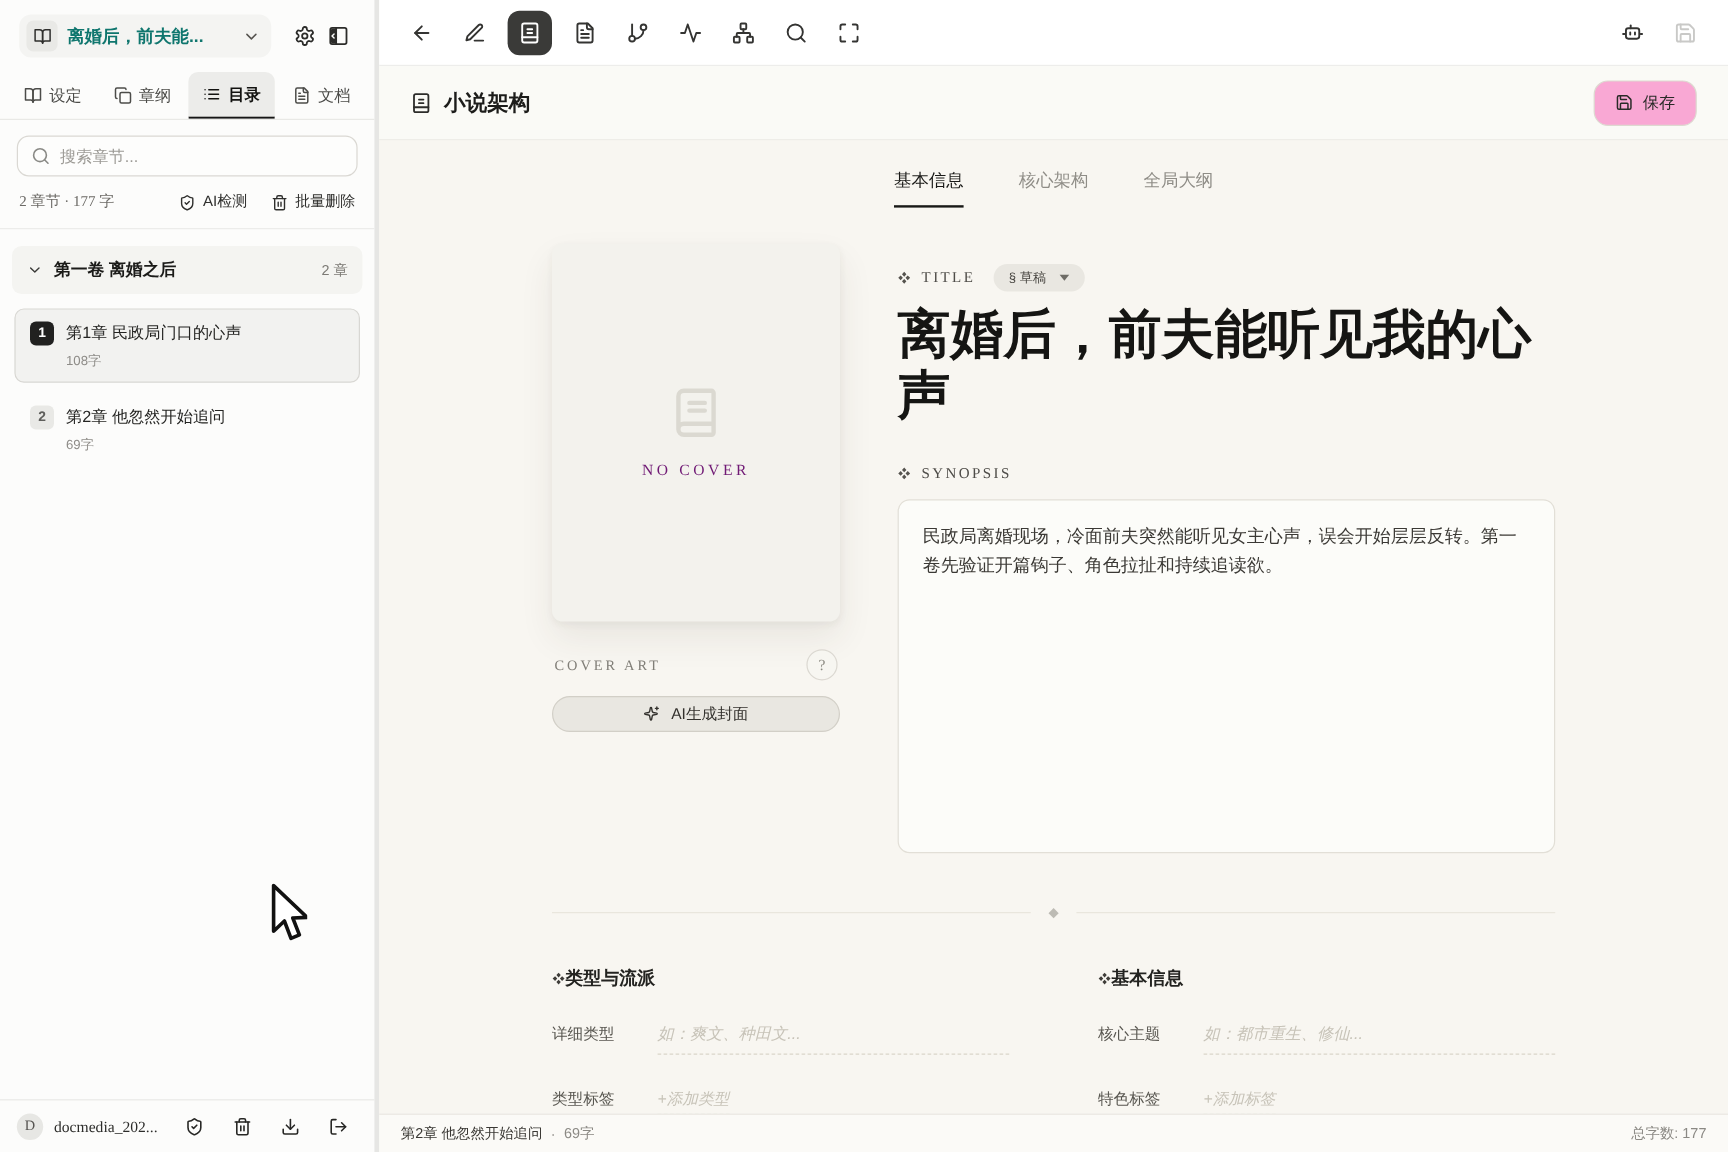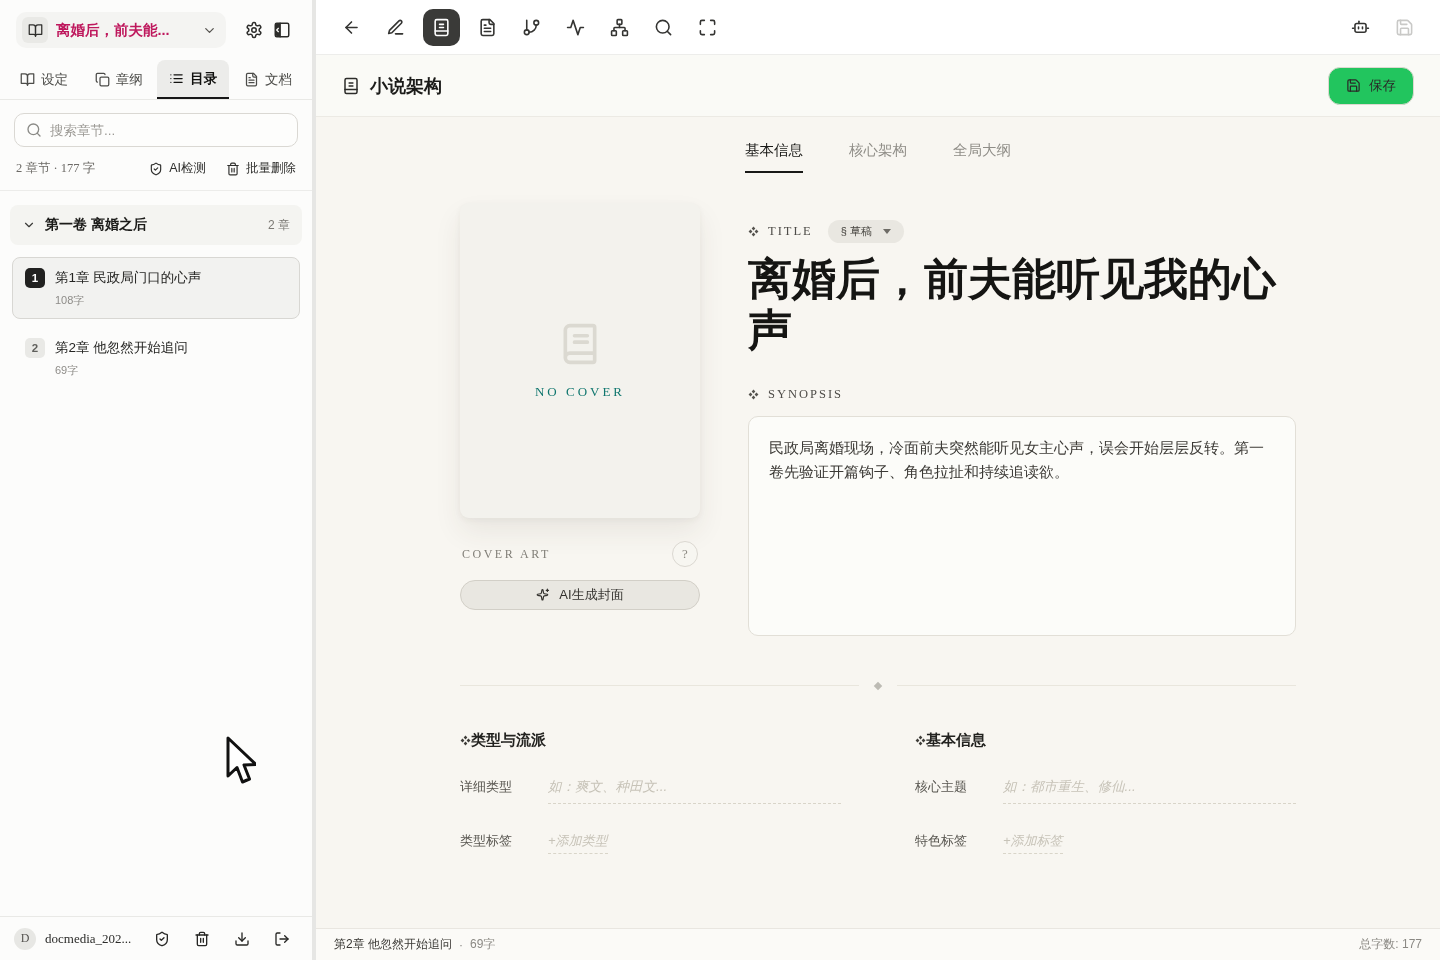--- a/index.html
+++ b/index.html
@@ -9,21 +9,21 @@
 
   .ic { display:inline-flex; }
   .ic svg { width:100%; height:100%; display:block; }
 
   
   .sidebar { width:316px; min-width:316px; background:#fcfcfb; border-right:4px solid #e6e6e4; display:flex; flex-direction:column; }
   .sb-top { height:60px; display:flex; align-items:center; padding:0 16px; }
   .project-selector { display:flex; align-items:center; gap:8px; background:#f4f4f2; border-radius:10px; padding:5px 9px 5px 6px; flex:1; min-width:0; cursor:pointer; }
   .project-book { width:26px; height:26px; background:#e9e9e6; border-radius:6px; display:flex; align-items:center; justify-content:center; color:#2f2f2d; flex-shrink:0; }
   .project-book .ic { width:15px; height:15px; }
-  .project-title { font-weight:bold; font-size:14.5px; color:#be185d; white-space:nowrap; overflow:hidden; text-overflow:ellipsis; flex:1; }
+  .project-title { font-weight:bold; font-size:14.5px; color:#0f766e; white-space:nowrap; overflow:hidden; text-overflow:ellipsis; flex:1; }
   .selector-chevron { width:15px; height:15px; color:#55534f; flex-shrink:0; }
   .sb-top-icon { width:28px; height:28px; display:flex; align-items:center; justify-content:center; color:#2c2c2a; cursor:pointer; }
   .sb-top-icon .ic { width:18px; height:18px; }
   .sb-top-icon:first-of-type { margin-left:14px; }
 
   .sb-tabs { display:flex; align-items:stretch; height:40px; border-bottom:1px solid #e9e9e6; padding:0 8px; justify-content:space-between; }
   .sb-tab { display:flex; align-items:center; gap:6px; padding:0 12px; font-size:13.5px; color:#4c4c49; cursor:pointer; }
   .sb-tab .ic { width:15px; height:15px; }
   .sb-tab.active { background:#ececea; border-radius:8px 8px 0 0; border-bottom:2px solid #161616; color:#121210; font-weight:bold; }
 
@@ -66,49 +66,49 @@
   .tb-btn { width:33px; height:33px; display:flex; align-items:center; justify-content:center; color:#343432; border-radius:9px; cursor:pointer; flex-shrink:0; }
   .tb-btn .ic { width:19px; height:19px; }
   .tb-btn.active { background:#3a3a38; color:#ffffff; width:37px; height:37px; border-radius:10px; }
   .tb-spacer { flex:1; }
   .tb-btn.disabled { color:#c9c9c7; cursor:default; }
 
   .doc-header { height:62px; background:#fafaf6; border-bottom:1px solid #eceae4; display:flex; align-items:center; padding:0 26px; }
   .doc-title-wrap { display:flex; align-items:center; gap:10px;text-align:center; }
   .doc-title-wrap .ic { width:18px; height:18px; color:#2c2c2a; }
   .doc-title { font-size:18px; font-weight:bold; color:#1c1c1a; }
-  .save-btn { margin-left:auto; display:flex; align-items:center; gap:8px; background:#22c55e; border:1px solid #ddd9d0; border-radius:12px; padding:9px 17px; font-size:13.5px; color:#2a2a28; cursor:pointer; }
+  .save-btn { margin-left:auto; display:flex; align-items:center; gap:8px; background:#f9a8d4; border:1px solid #ddd9d0; border-radius:12px; padding:9px 17px; font-size:13.5px; color:#2a2a28; cursor:pointer; }
   .save-btn .ic { width:15px; height:15px; }
 
   .content { flex:1; background:#f8f6f1; padding:24px 144px 0; overflow:hidden; }
   .main-tabs { display:flex; justify-content:center; gap:46px; margin-bottom:30px; }
   .main-tab { font-size:14.5px; color:#8f8d87; padding-bottom:11px; border-bottom:2px solid transparent; cursor:pointer; }
   .main-tab.active { color:#191917; border-bottom-color:#191917; }
 
   .cols { display:grid; grid-template-columns:240px 1fr; column-gap:48px; }
 
   .cover-card { width:240px; height:315px; background:#f3f2ed; border-radius:9px; box-shadow:0 14px 28px rgba(60,55,40,0.08), 0 2px 6px rgba(60,55,40,0.05); display:flex; flex-direction:column; align-items:center; justify-content:center; gap:18px; }
   .cover-card .ic { width:44px; height:44px; color:#dbd9d1; }
-  .no-cover { font-family:"Liberation Serif", serif; font-size:13px; letter-spacing:3px; color:#0f766e; }
+  .no-cover { font-family:"Liberation Serif", serif; font-size:13px; letter-spacing:3px; color:#701a75; }
   .cover-label-row { display:flex; align-items:center; justify-content:space-between; margin:23px 2px 13px; }
   .cover-label { font-family:"Liberation Serif", serif; font-size:12px; letter-spacing:2.5px; color:#807e77; }
   .help-btn { width:26px; height:26px; border-radius:50%; border:1px solid #dbd8d1; background:#f7f6f1; color:#8b8981; font-size:13px; display:flex; align-items:center; justify-content:center; font-family:"Liberation Serif", serif; cursor:pointer; }
   .cover-btn { height:30px; border-radius:15px; display:flex; align-items:center; justify-content:center; gap:9px; font-size:13px; color:#33312d; margin-bottom:11px; width:100%; cursor:pointer; }
   .cover-btn .ic { width:14px; height:14px; }
   .upload-btn { background:#fdfdfa; border:1px solid #dcd9d1; }
   .ai-btn { background:#e9e7e1; border:1px solid #d2cfc7; }
 
   .meta-label { display:flex; align-items:center; gap:9px; font-family:"Liberation Serif", serif; font-size:12.5px; letter-spacing:2px; color:#4e4c48; }
   .meta-label .ic { width:11px; height:11px; color:#55534e; }
   .title-row { display:flex; align-items:center; gap:15px; margin-top:17px; }
   .status-pill { display:flex; align-items:center; gap:11px; background:#e9e7e1; border-radius:999px; padding:4px 13px; font-size:11px; color:#45433e; cursor:pointer; }
   .caret-down { width:0; height:0; border-left:4px solid transparent; border-right:4px solid transparent; border-top:5px solid #6e6c66; }
   .book-title { font-size:44px; font-weight:bold; color:#151513; line-height:1.17; margin-top:10px; }
   .syn-label { margin-top:31px; }
-  .syn-box { margin-top:14px; background:#fcfcf9; border:1px solid #e2dfd7; border-radius:10px; height:220px; padding:19px 20px; font-size:15px; line-height:1.62; color:#3b3935; }
+  .syn-box { margin-top:14px; background:#fcfcf9; border:1px solid #e2dfd7; border-radius:10px; height:295px; padding:19px 20px; font-size:15px; line-height:1.62; color:#3b3935; }
 
   .divider-row { display:flex; align-items:center; gap:16px; margin-top:47px; }
   .divider-line { flex:1; height:1px; background:#e9e6dd; }
   .divider-diamond { width:6px; height:6px; background:#bdbbb4; transform:rotate(45deg); flex-shrink:0; }
 
   .bottom-grid { display:grid; grid-template-columns:1fr 1fr; column-gap:74px; margin-top:42px; }
   .section-heading { display:flex; align-items:center; font-size:15px; font-weight:bold; color:#232320; }
   .section-heading .ic { width:11px; height:11px; color:#3f3d39; }
   .form-row { display:flex; align-items:baseline; margin-top:28px; }
   .form-label { width:88px; font-size:13px; color:#57554f; flex-shrink:0; }

